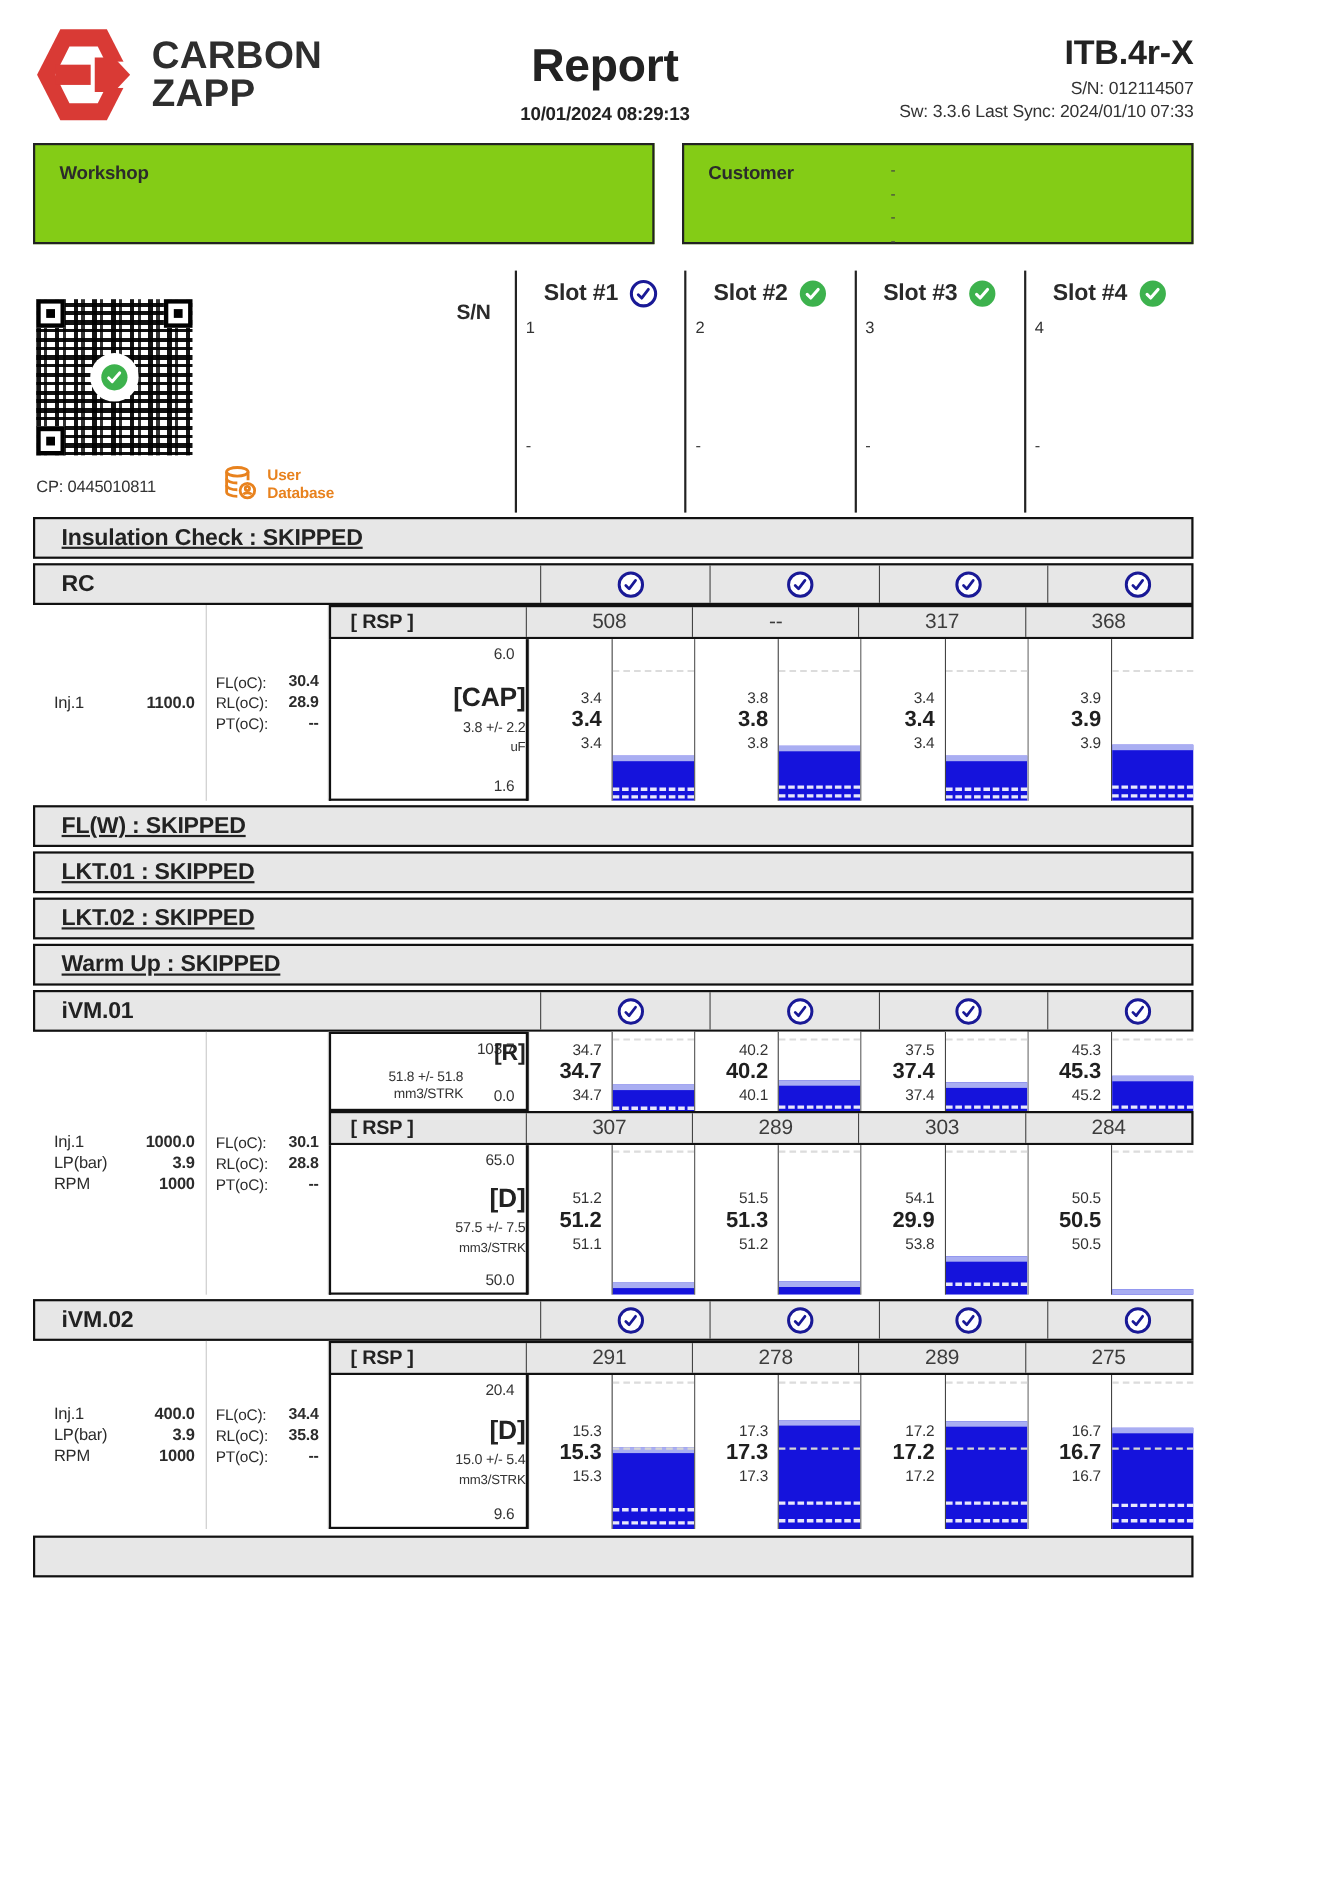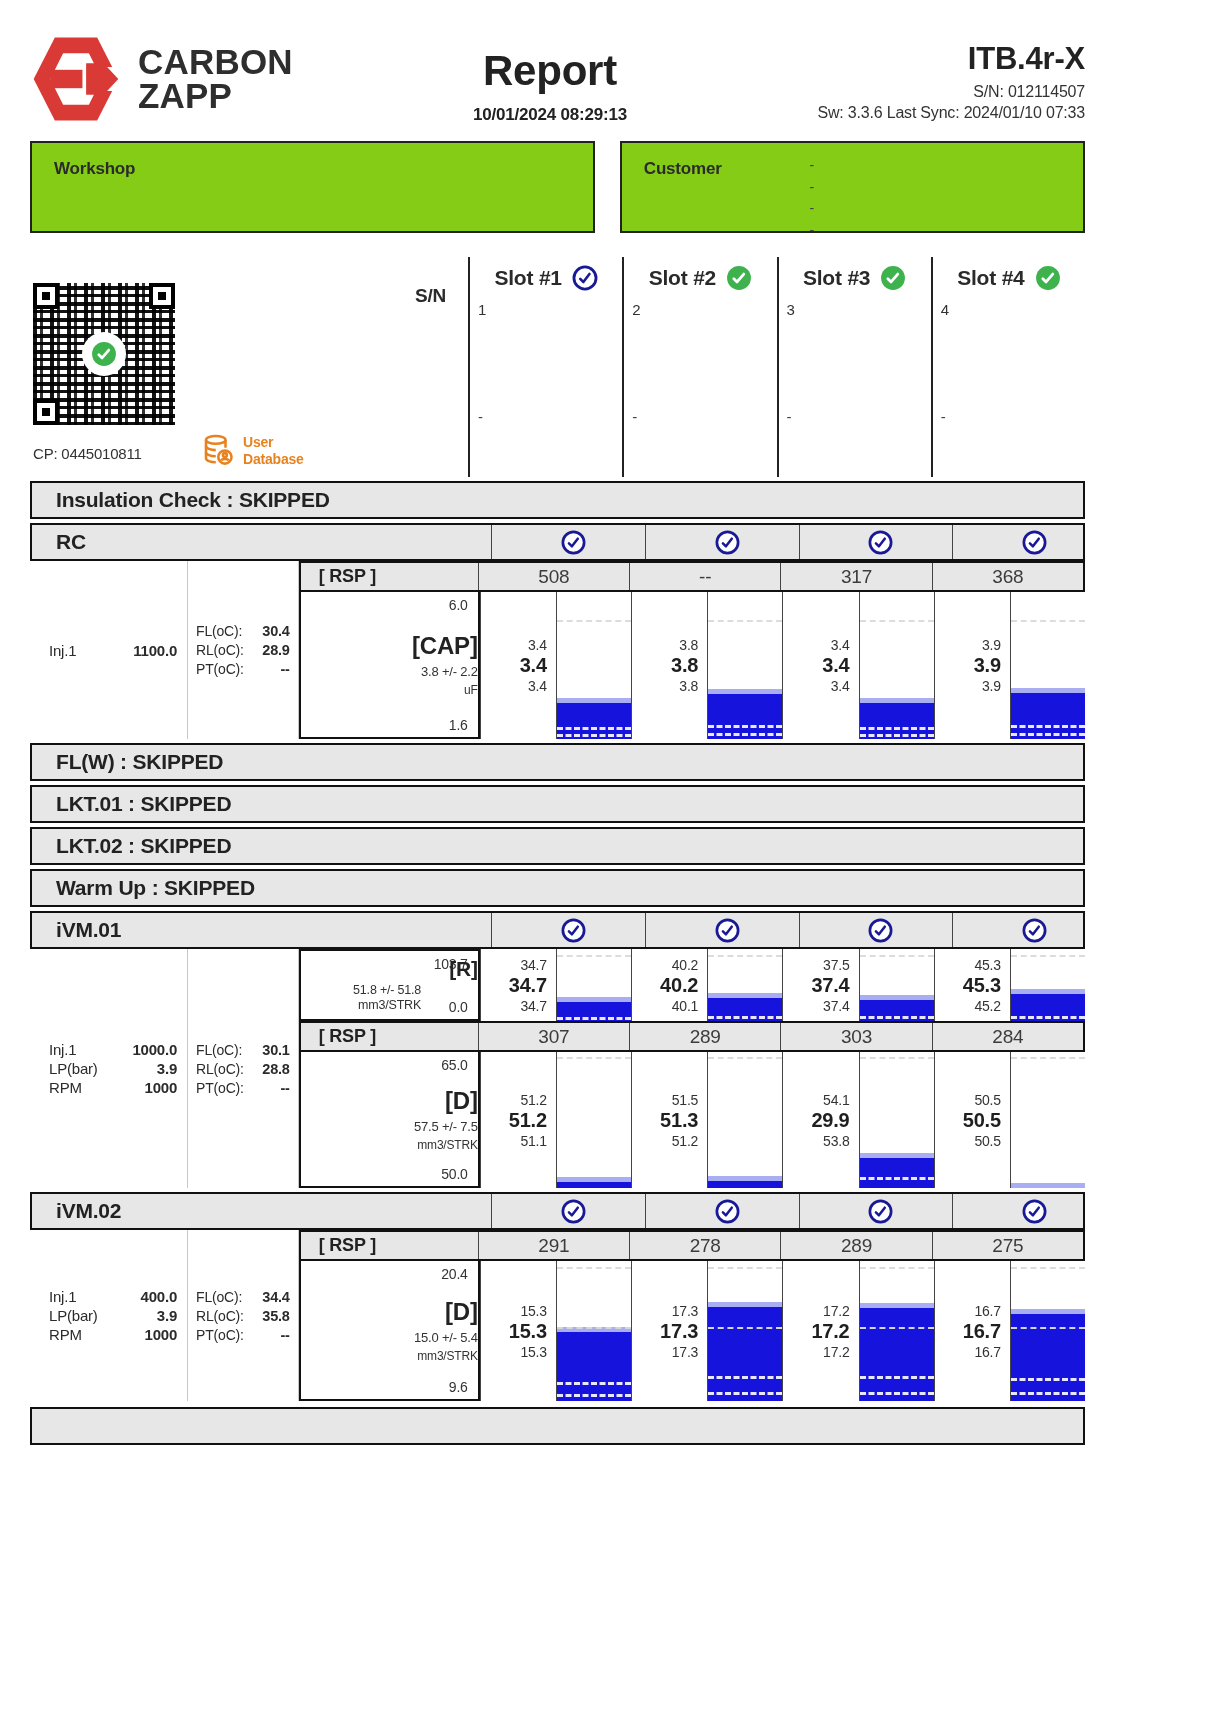--- a/index.html
+++ b/index.html
@@ -2,21 +2,21 @@
 <html><head>
 <meta charset="utf-8">
 <style>
   * { box-sizing: border-box; margin: 0; padding: 0; }
   body { background:#888; font-family:"Liberation Sans", sans-serif; }
   .page { position:relative; width:1214px; height:1717px; background:#fff; margin:0 auto;
           color:#2b2b2b; overflow:hidden; letter-spacing:-0.2px; }
   .content { margin:0 30px; width:1055px; }
 
   
-  .hdr { display:flex; padding-top:33px; align-items:flex-start;justify-content:flex-end; }
+  .hdr { display:flex; padding-top:22px; align-items:flex-start;justify-content:flex-end; }
   .logo { width:330px; display:flex; gap:16px; align-items:center; }
   .brand-text { font-weight:800; font-size:35px; line-height:0.97; color:#2e2e2e; letter-spacing:0.2px; }
   .title-block { flex:1; text-align:center; padding-top:14px; }
   .title { font-size:42px; font-weight:800; color:#222; }
   .dt { font-size:17px; font-weight:700; margin-top:10px; color:#222; }
   .dev-block { width:345px; text-align:right; padding-top:8px; }
   .dev-name { font-size:31px; font-weight:800; color:#222; }
   .dev-sn { font-size:16px; margin-top:6px; color:#333; }
   .dev-sync { font-size:16px; margin-top:3px; color:#333; }
 
@@ -56,21 +56,21 @@
                font-size:21px; font-weight:800; color:#2a2a2a; }
   .slot-num { position:absolute; top:44px; left:8px; font-size:15px; color:#333; }
   .slot-dash { position:absolute; bottom:52px; left:8px; font-size:15px; color:#444; }
 
   .chk { width:26px; height:26px; display:block; }
   .chk-sm { width:25px; height:25px; display:block; }
 
   
   .secbar { border:2px solid #111; background:#e7e7e7; height:38px; margin-top:4px;
             display:flex; align-items:center; padding-left:24px;
-            font-size:21px; font-weight:800; color:#222; }
+            font-size:21px; font-weight:800; color:#222;text-decoration:underline; }
   .checkrow { display:flex; border:2px solid #111; background:#e7e7e7; height:38px; margin-top:4px;gap:23px; }
   .cr-label { width:436px; display:flex; align-items:center; padding-left:24px;
               font-size:21px; font-weight:800; color:#222; }
   .cr-slot { flex:1; border-left:1px solid #444; display:flex; align-items:center;
              justify-content:flex-end; padding-right:36px; }
 
   
   .mrow { display:flex; }
   .col-a { width:145px; border-right:1px solid #c9c9c9; display:flex; flex-direction:column;
            justify-content:center; padding:0 10px 0 4px; gap:2px;margin-left:15px; }

